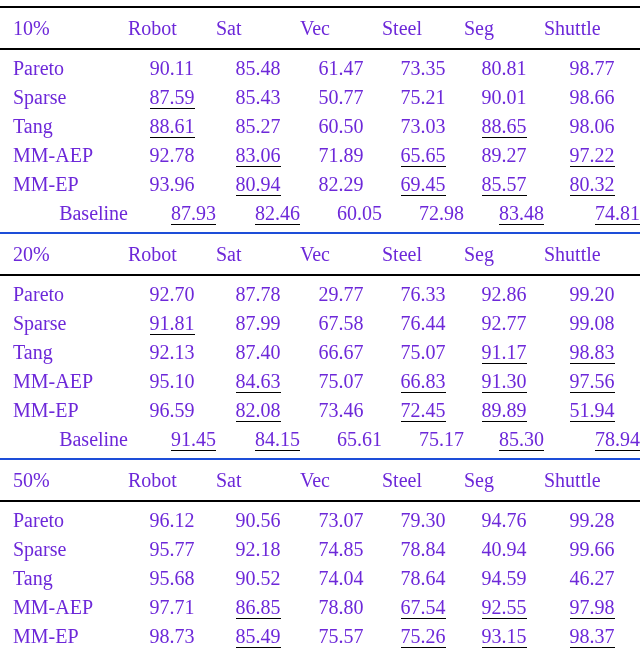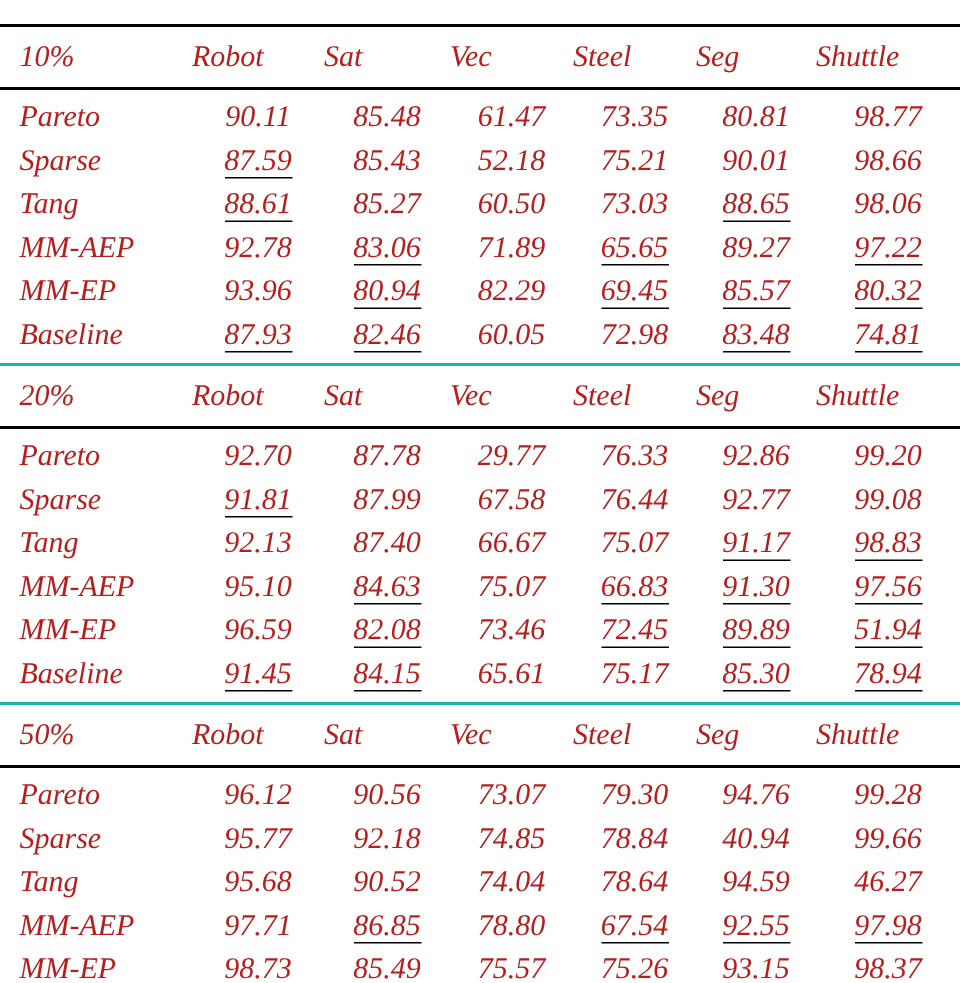--- a/index.html
+++ b/index.html
@@ -4,33 +4,32 @@
 <style>
   html, body {
     margin: 0;
     padding: 0;
     background: #ffffff;
   }
   .page {
     width: 640px;
     height: 655px;
     background: #ffffff;
-    color: #b91c1c;
+    color: #6d28d9;
     font-family: "Liberation Serif", "DejaVu Serif", serif;
     font-size: 20px;
     overflow: hidden;
     box-sizing: border-box;
-    padding-top: 16px;
-    font-style: italic;
+    padding-top: 6px;
   }
   table.sec {
     width: 640px;
     border-collapse: collapse;
     table-layout: fixed;
-    border-top: 2px solid #14b8a6;
+    border-top: 2px solid #1d4ed8;
   }
   table.sec:first-of-type {
     border-top: 2.5px solid #000;
   }
   table.sec:last-of-type {
     border-bottom: 3px solid #000;
   }
   col.c-method  { width: 128px; }
   col.c-robot   { width: 88px; }
   col.c-sat     { width: 84px; }
@@ -59,20 +58,21 @@
   }
   tbody td.method {
     text-align: left;
     padding-left: 13px;
   }
   tbody tr:first-child td {
     padding-top: 4px;
   }
   tbody tr:last-child td {
     padding-bottom: 4px;
+    text-align: right;
   }
   .u {
     display: inline-block;
     border-bottom: 1.8px solid #000;
     padding-bottom: 0.5px;
     line-height: 1.05;
   }
 </style>
 </head>
 <body>
@@ -107,21 +107,21 @@
           <td><span>85.48</span></td>
           <td><span>61.47</span></td>
           <td><span>73.35</span></td>
           <td><span>80.81</span></td>
           <td><span>98.77</span></td>
         </tr>
         <tr>
           <td class="method">Sparse</td>
           <td><span class="u">87.59</span></td>
           <td><span>85.43</span></td>
-          <td><span>52.18</span></td>
+          <td><span>50.77</span></td>
           <td><span>75.21</span></td>
           <td><span>90.01</span></td>
           <td><span>98.66</span></td>
         </tr>
         <tr>
           <td class="method">Tang</td>
           <td><span class="u">88.61</span></td>
           <td><span>85.27</span></td>
           <td><span>60.50</span></td>
           <td><span>73.03</span></td>

